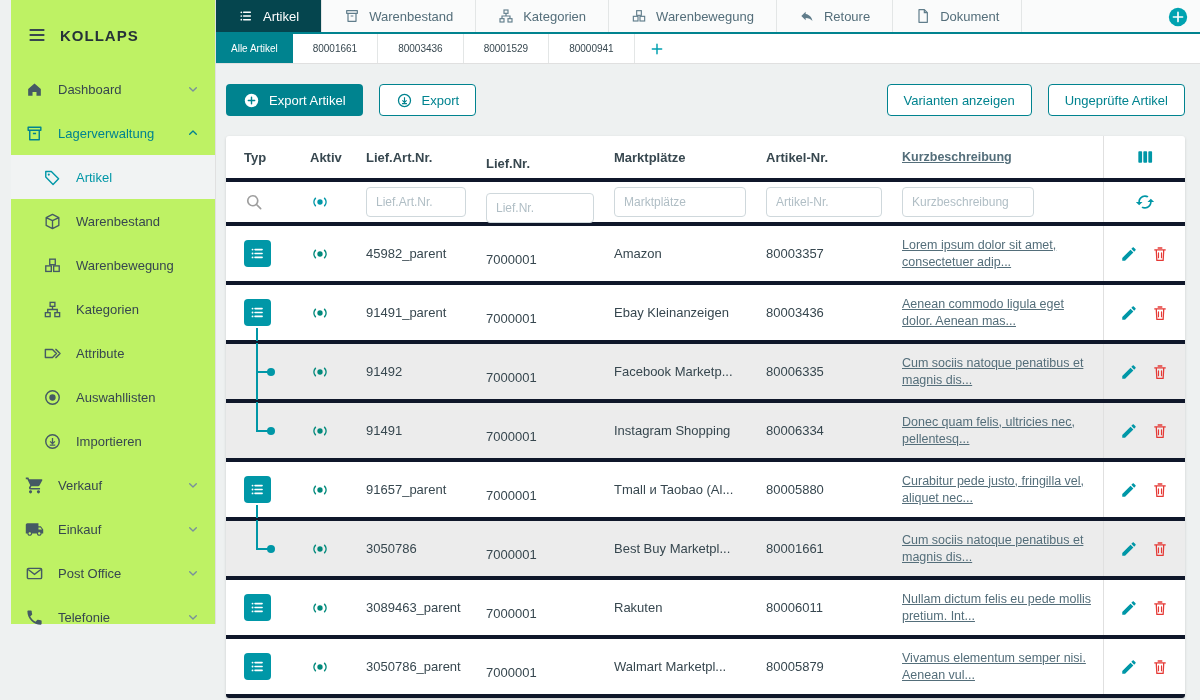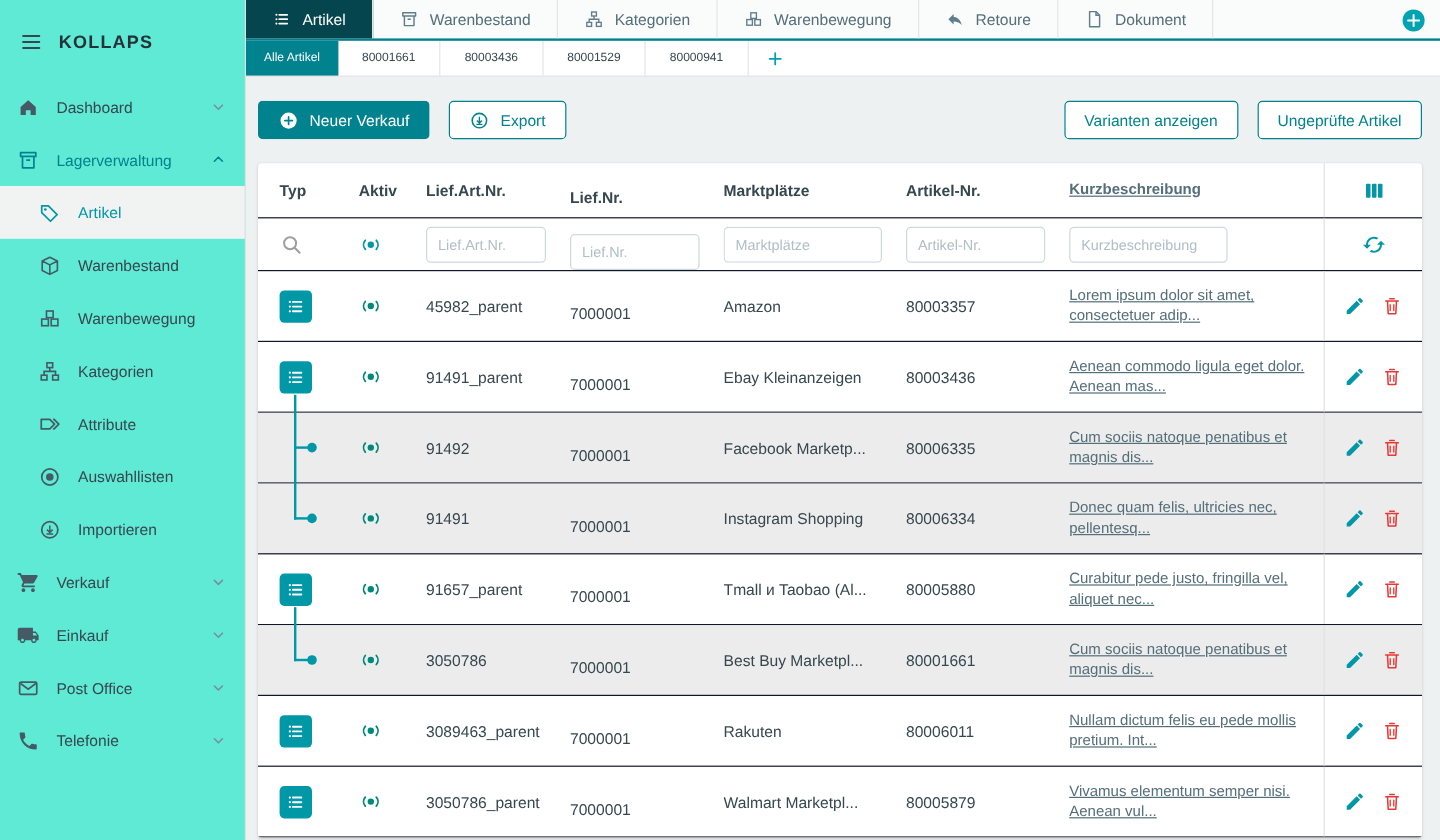--- a/index.html
+++ b/index.html
@@ -2,21 +2,21 @@
 <html><head>
 <meta charset="utf-8">
 <style>
   * { margin:0; padding:0; box-sizing:border-box; }
   html,body { width:1200px; height:700px; overflow:hidden; }
   body { font-family:"Liberation Sans", sans-serif; background:#eef1f1; display:flex; color:#37474f; }
   span[data-icon], div[data-icon] { display:inline-flex; }
   span[data-icon] svg, div[data-icon] svg { width:100%; height:100%; display:block; }
 
   
-  .sidebar { width:205px; min-width:205px; background:#5eead4; border-right:1px solid #e0e0e0; height:700px; }
+  .sidebar { width:205px; min-width:205px; background:#bef264; border-right:1px solid #e0e0e0; height:624px;margin-left:11px; }
   .logo-row { display:flex; align-items:center; gap:13px; padding:25px 16px 22px 16px; }
   .menu-ic { width:20px; height:20px; color:#37474f; cursor:pointer; }
   .logo-text { font-size:15px; font-weight:bold; letter-spacing:1px; color:#263238; }
   .nav-item { display:flex; align-items:center; gap:14px; height:44px; padding:0 14px; font-size:13px; color:#37474f; cursor:pointer; }
   .nav-item .nicon { width:19px; height:19px; color:#455a64; }
   .nav-item .nlabel { flex:1; }
   .nav-item .chev { width:16px; height:16px; color:#78909c; }
   .nav-item.group-active { color:#00838f; }
   .nav-item.group-active .nicon, .nav-item.group-active .chev { color:#00838f; }
   .sub-item { padding-left:32px; }
@@ -43,21 +43,21 @@
   
   .toolbar { display:flex; align-items:center; gap:16px; }
   .btn { display:inline-flex; align-items:center; gap:9px; height:32px; padding:0 16px; border-radius:4px; font-size:13px; font-family:inherit; cursor:pointer; border:1px solid transparent; }
   .btn .bicon { width:17px; height:17px; }
   .btn.primary { background:#00838f; color:#fff; }
   .btn.outline { background:#fff; border:1px solid #00838f; color:#00838f; }
   .spacer { flex:1; }
 
   
   .card { margin-top:20px; background:#fff; border-radius:3px; box-shadow:0 1px 3px rgba(0,0,0,.15); height:562px; overflow:hidden; }
-  .thead, .tfilter, .trow { display:flex; align-items:center; border-bottom:1px solid #0f172a; }
+  .thead, .tfilter, .trow { display:flex; align-items:center; border-bottom:4px solid #0f172a; }
   .thead { height:46px; font-weight:bold; font-size:13px; color:#37474f; }
   .tfilter { height:44px; }
   .trow { height:59px; font-size:13px; color:#37474f; cursor:pointer; }
   .trow.child { background:#ececec; }
 
   .cell { flex-shrink:0; }
   .c-typ  { width:72px; padding-left:18px; position:relative; align-self:stretch; display:flex; align-items:center; }
   .c-aktiv{ width:68px; padding-left:12px; display:flex; align-items:center; }
   .c-lart { width:120px; }
   .c-lnr  { width:128px;margin-top:12px; }
@@ -330,21 +330,21 @@
   <div class="content">
 
     <div class="toolbar">
       <button class="btn primary">
         <span class="bicon" data-icon="pluswhite">
             <svg viewBox="0 0 24 24">
               <circle cx="12" cy="12" r="9.5" fill="#ffffff"></circle>
               <path d="M12 7.5v9M7.5 12h9" stroke="#00838f" stroke-width="2" stroke-linecap="round" fill="none"></path>
             </svg>
           </span>
-        <span>Neuer Verkauf</span>
+        <span>Export Artikel</span>
       </button>
       <button class="btn outline">
         <span class="bicon" data-icon="import">
             <svg viewBox="0 0 24 24">
               <circle cx="12" cy="12" r="8.5" fill="none" stroke="currentColor" stroke-width="1.8"></circle>
               <path d="M12 7.5v7M9 11.8l3 3 3-3M8.5 16.5h7" stroke="currentColor" stroke-width="1.6" fill="none"></path>
             </svg>
           </span>
         <span>Export</span>
       </button>

